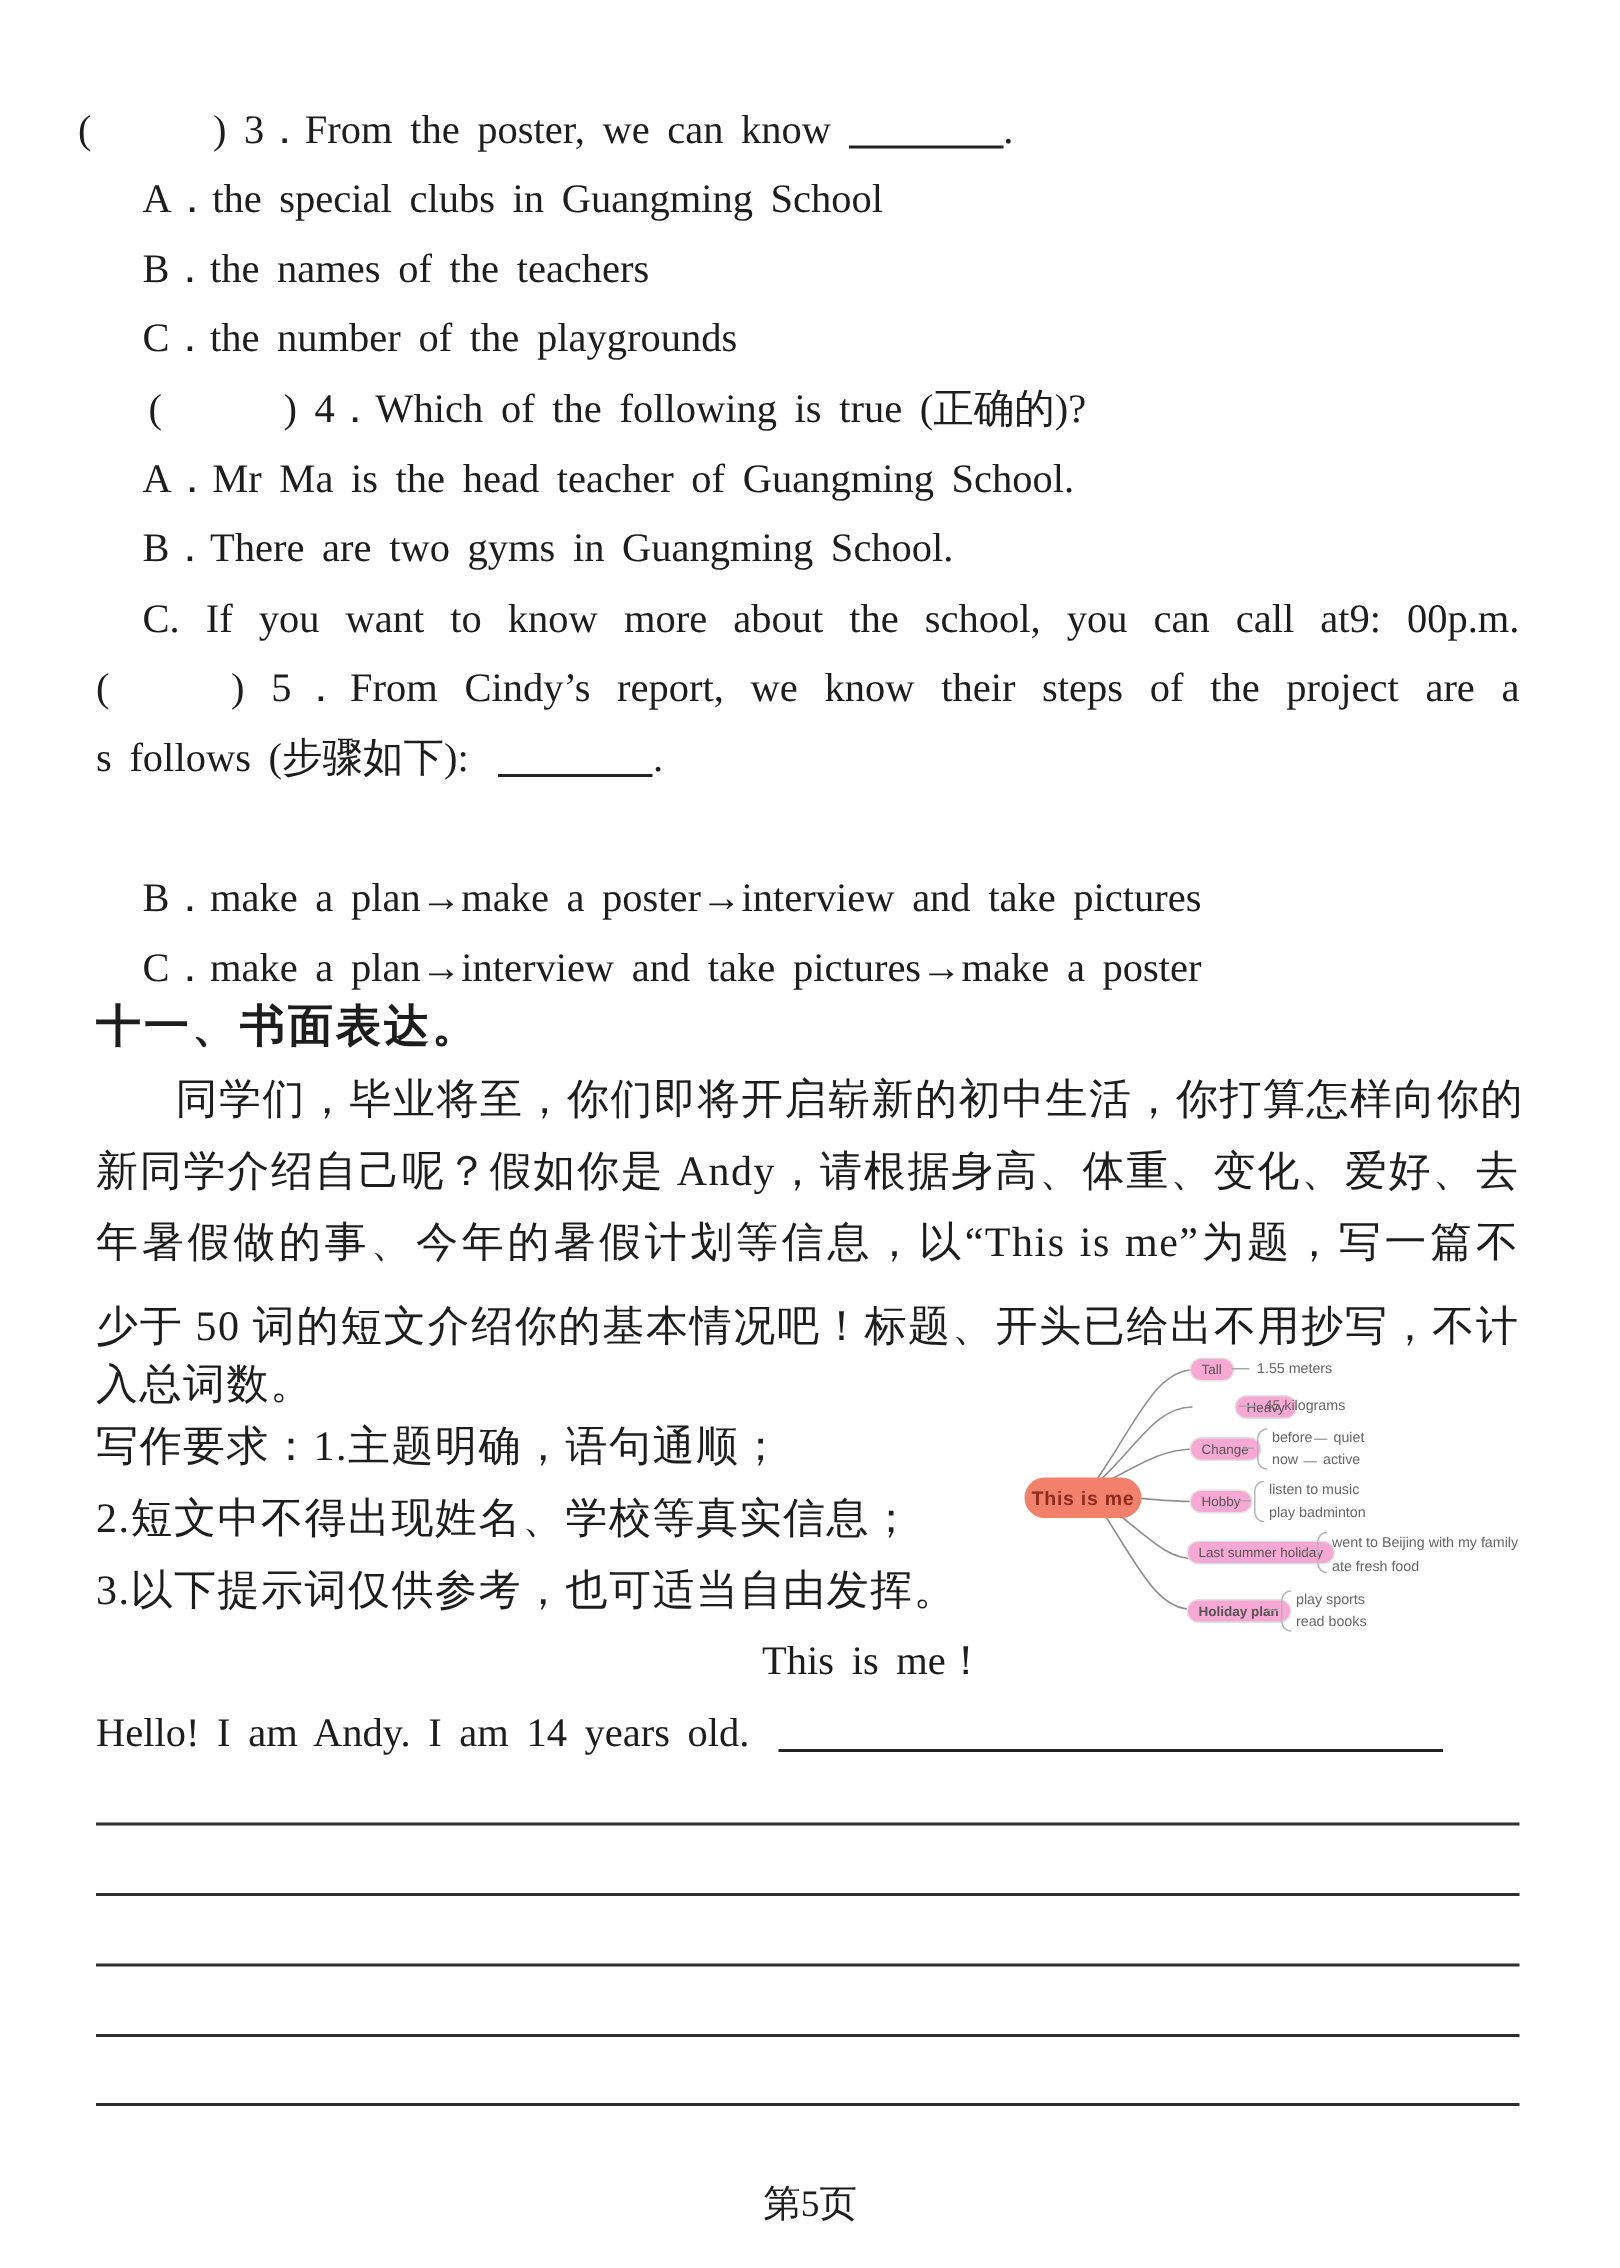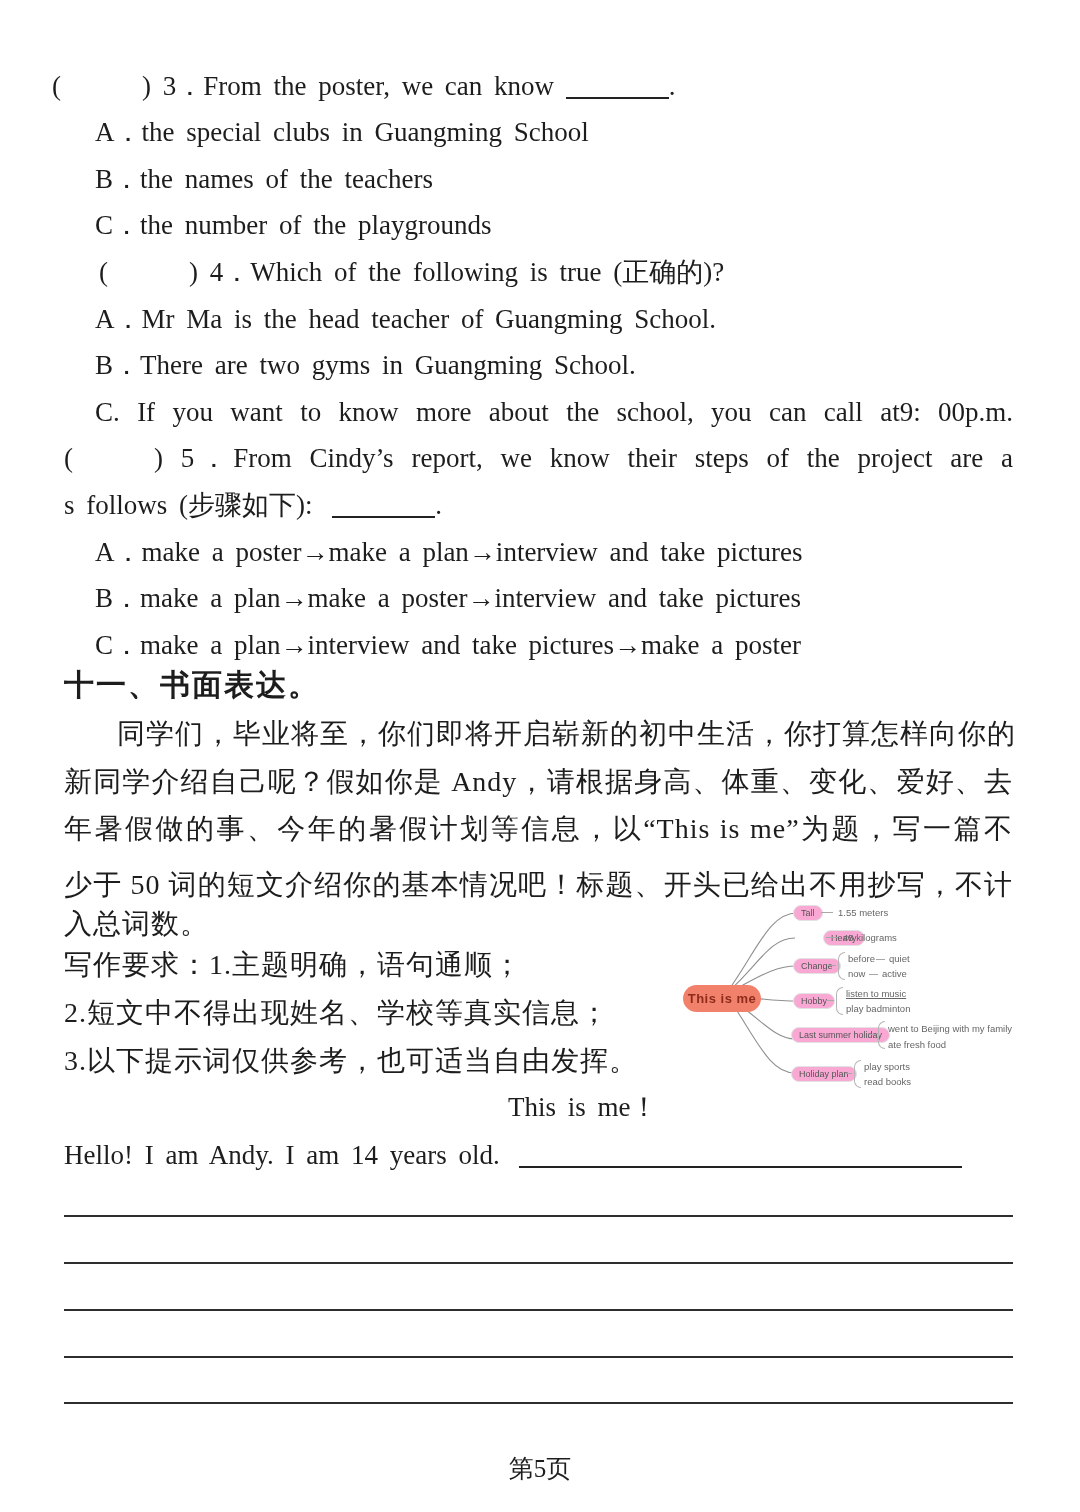--- a/index.html
+++ b/index.html
@@ -60,21 +60,20 @@
   <div class="abs en" style="left:64px;top:252px;margin-left:35px;">(   ) 4．Which of the following is true (正确的)?</div>
   <div class="abs en" style="left:95px;top:299px;">A．Mr Ma is the head teacher of Guangming School.</div>
   <div class="abs en" style="left:95px;top:345px;">B．There are two gyms in Guangming School.</div>
   <div class="abs en fill" style="left:95px;top:392px;width:918px;">C. If you want to know more about the school, you can call at9: 00p.m.</div>
 
   <div class="abs en fill" style="left:64px;top:438px;width:949px;">(   ) 5．From Cindy’s report, we know their steps of the project are a</div>
   <div class="abs en" style="left:64px;top:485px;">
     <span>s follows (步骤如下):</span>
     <span class="blank" style="width:103px;margin-left:8px;"></span><span>.</span>
   </div>
-  <div class="abs en" style="left:95px;top:532px;">A．make a poster→make a plan→interview and take pictures</div>
   <div class="abs en" style="left:95px;top:578px;">B．make a plan→make a poster→interview and take pictures</div>
   <div class="abs en" style="left:95px;top:625px;">C．make a plan→interview and take pictures→make a poster</div>
 
   <div class="abs heading" style="left:64px;top:664px;">十一、书面表达。</div>
 
   <div class="abs cjk fill" style="left:117px;top:714px;width:896px;">同学们，毕业将至，你们即将开启崭新的初中生活，你打算怎样向你的</div>
   <div class="abs cjk fill" style="left:64px;top:762px;width:949px;">新同学介绍自己呢？假如你是 Andy，请根据身高、体重、变化、爱好、去</div>
   <div class="abs cjk fill" style="left:64px;top:809px;width:949px;">年暑假做的事、今年的暑假计划等信息，以“This is me”为题，写一篇不</div>
   <div class="abs cjk fill" style="left:64px;top:865px;width:949px;">少于 50 词的短文介绍你的基本情况吧！标题、开头已给出不用抄写，不计</div>
   <div class="abs cjk" style="left:64px;top:904px;">入总词数。</div>
@@ -109,30 +108,30 @@
   <span class="mm-val" style="left:848px;top:953px;">before</span>
   <span class="mm-dash" style="left:876px;top:959px;width:9px;"></span>
   <span class="mm-val" style="left:889px;top:953px;">quiet</span>
   <span class="mm-val" style="left:848px;top:968px;">now</span>
   <span class="mm-dash" style="left:869px;top:974px;width:9px;"></span>
   <span class="mm-val" style="left:882px;top:968px;">active</span>
 
   <span class="mm-label" style="left:793px;top:993px;">Hobby</span>
   <span class="mm-dash" style="left:826px;top:1000px;width:8px;"></span>
   <span class="mm-brace" style="left:836px;top:987px;height:26px;"></span>
-  <span class="mm-val" style="left:846px;top:988px;text-decoration:underline;">listen to music</span>
+  <span class="mm-val" style="left:846px;top:988px;">listen to music</span>
   <span class="mm-val" style="left:846px;top:1003px;">play badminton</span>
 
   <span class="mm-label" style="left:791px;top:1027px;">Last summer holiday</span>
   <span class="mm-dash" style="left:869px;top:1034px;width:7px;"></span>
   <span class="mm-brace" style="left:878px;top:1021px;height:26px;"></span>
   <span class="mm-val" style="left:888px;top:1023px;">went to Beijing with my family</span>
   <span class="mm-val" style="left:888px;top:1039px;">ate fresh food</span>
 
-  <span class="mm-label" style="left:791px;top:1066px;">Holiday plan</span>
+  <span class="mm-label" style="left:791px;top:1066px;font-weight:bold;">Holiday plan</span>
   <span class="mm-dash" style="left:845px;top:1073px;width:7px;"></span>
   <span class="mm-brace" style="left:854px;top:1060px;height:26px;"></span>
   <span class="mm-val" style="left:864px;top:1061px;">play sports</span>
   <span class="mm-val" style="left:864px;top:1076px;">read books</span>
 
   <div class="abs en" style="left:508px;top:1087px;">This is me！</div>
   <div class="abs en" style="left:64px;top:1135px;">
     <span>Hello! I am Andy. I am 14 years old.</span>
     <span class="blank" style="width:443px;margin-left:8px;"></span>
   </div>

